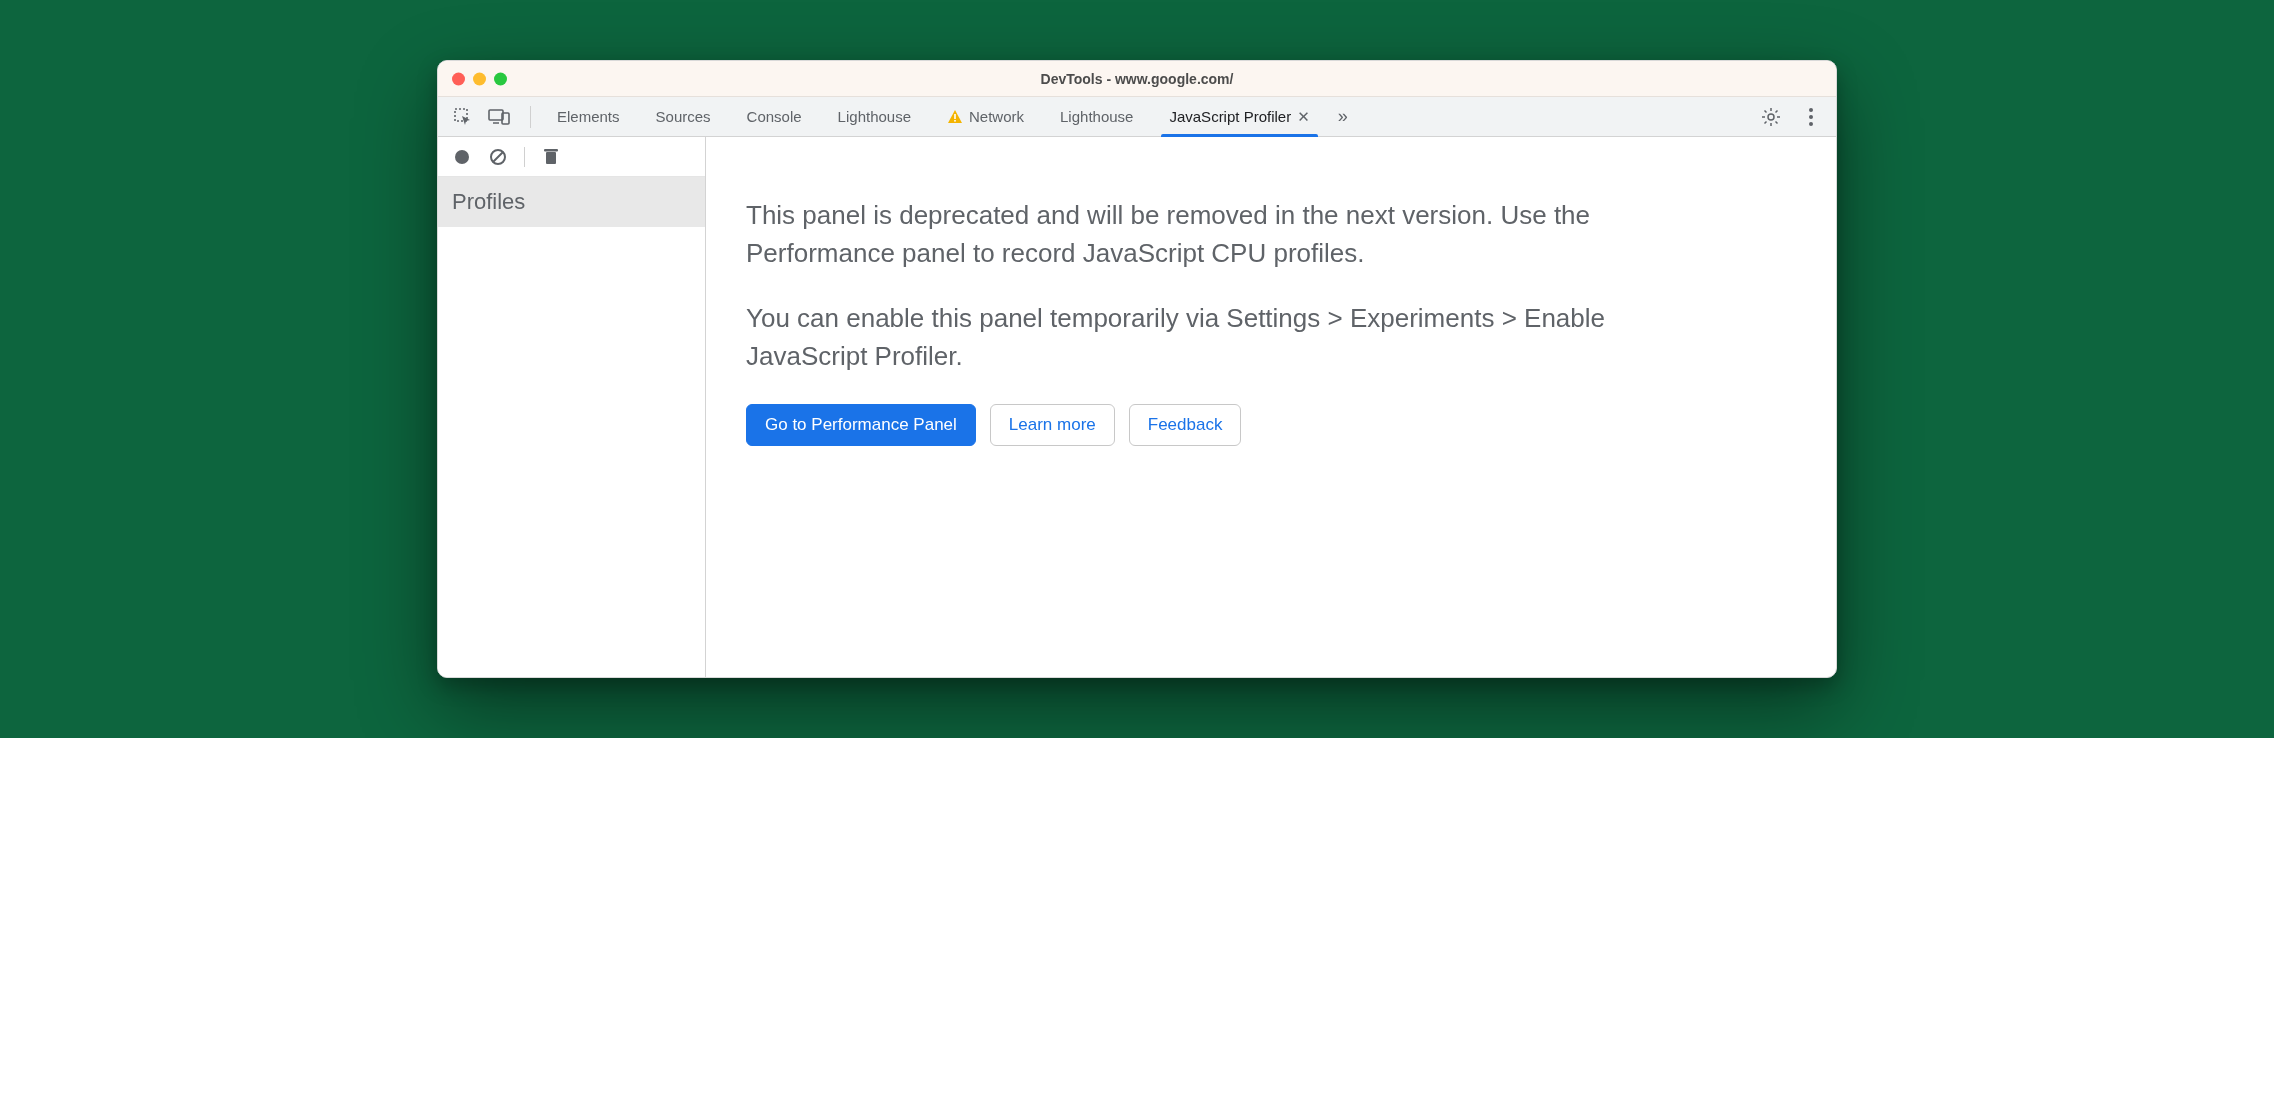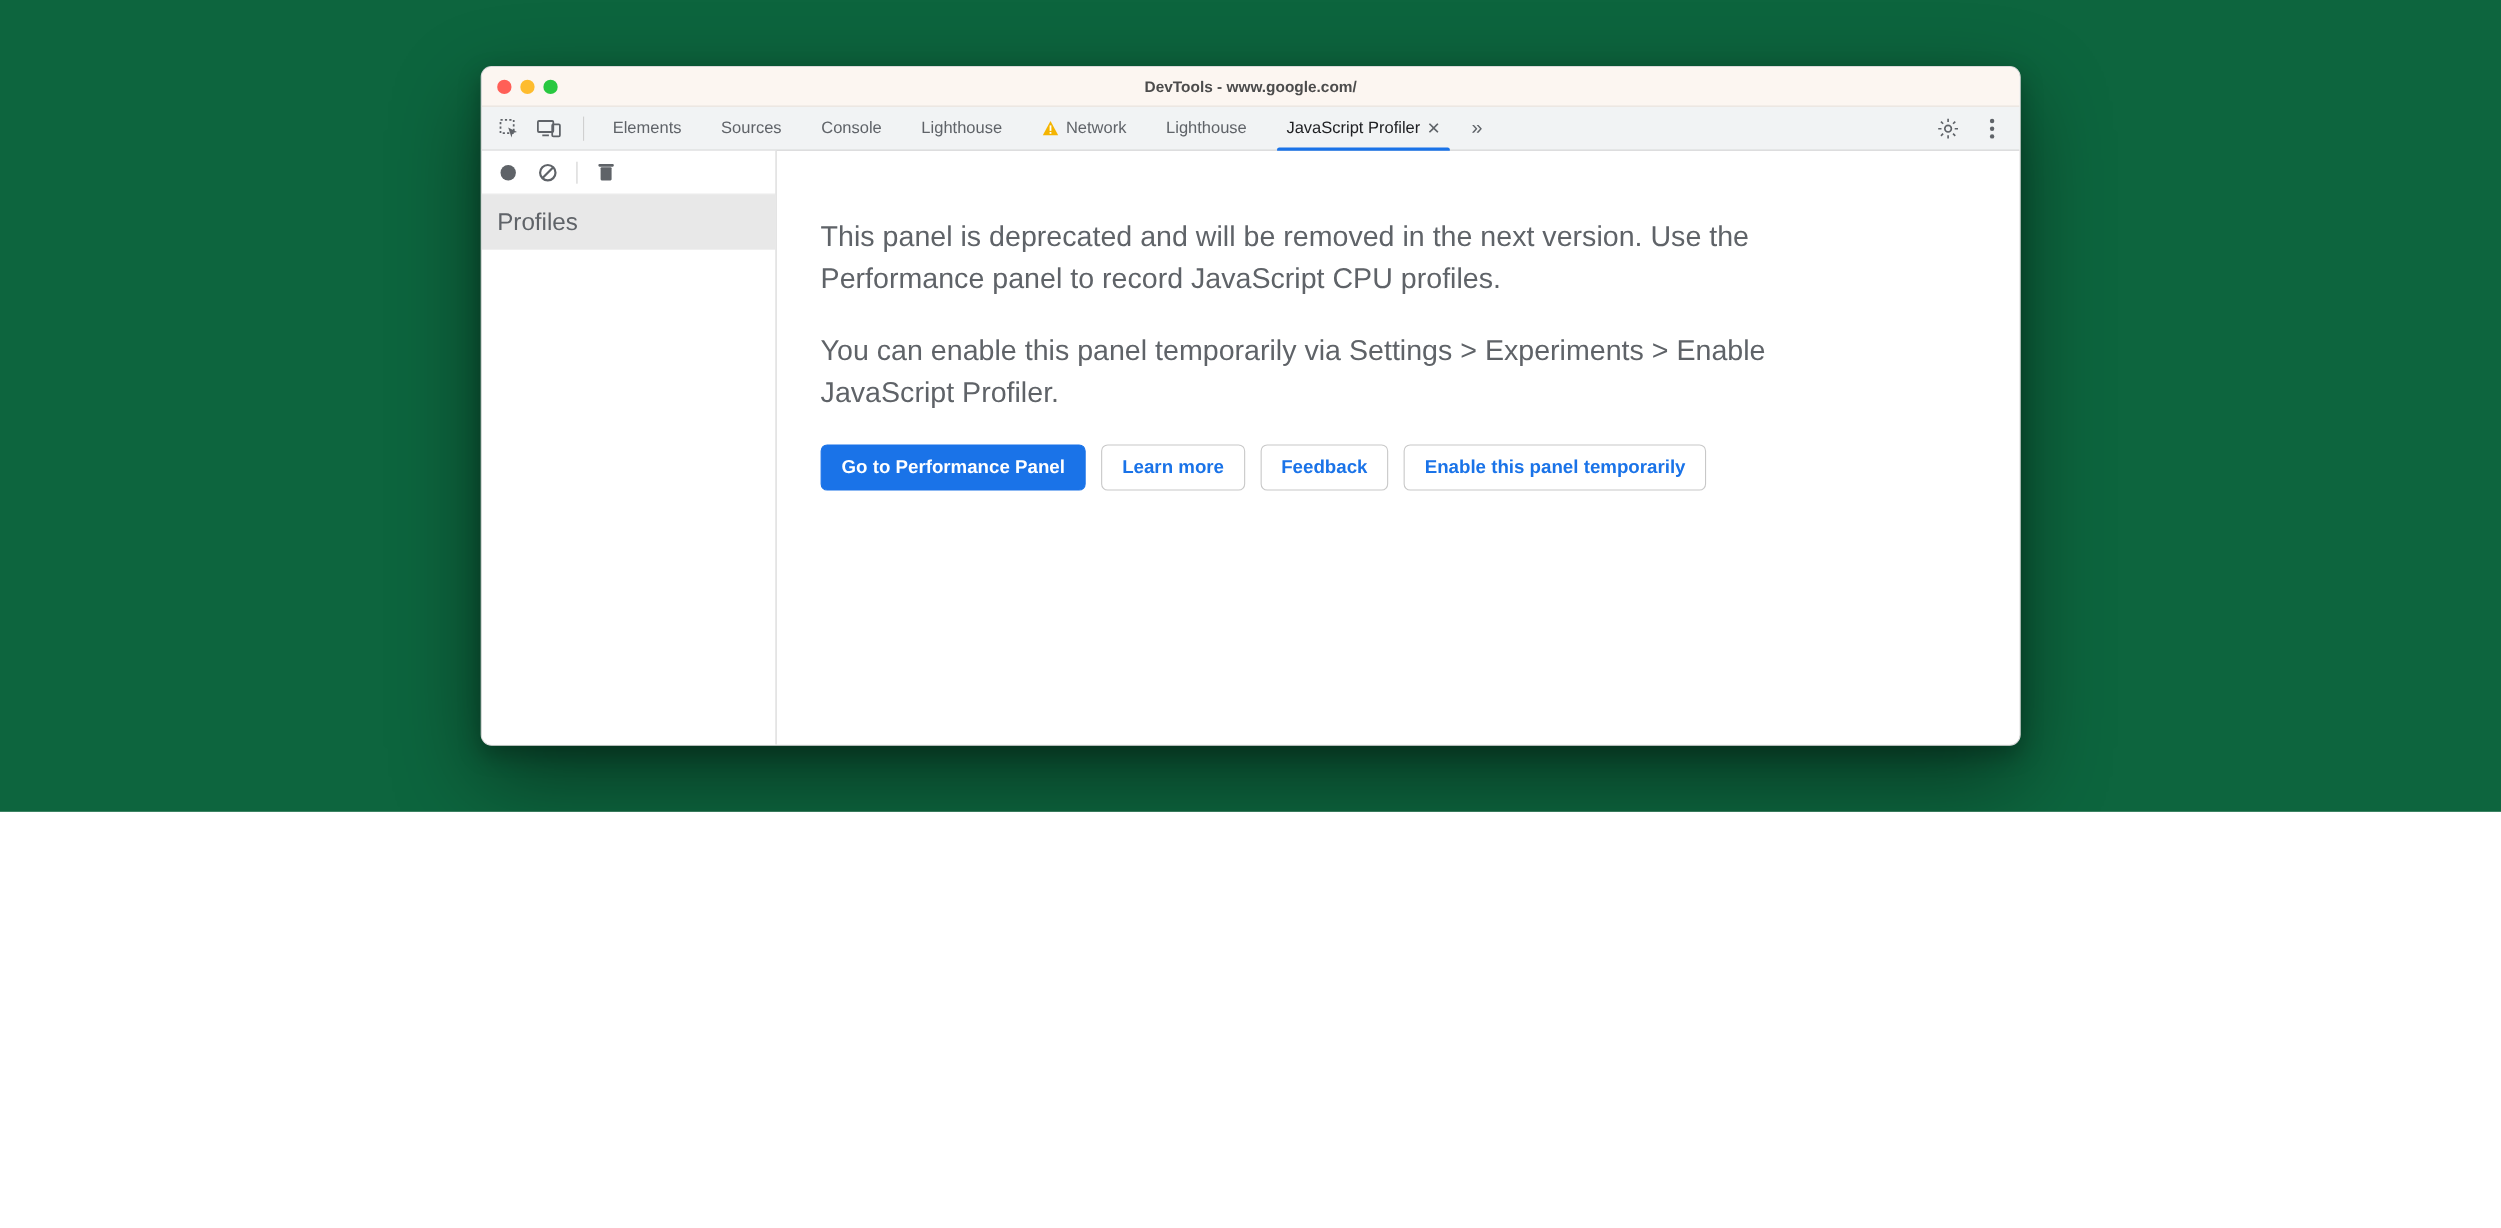--- a/index.html
+++ b/index.html
@@ -151,21 +151,21 @@
   .buttons {
     display: flex; gap: 14px; margin-top: 10px;
   }
   .btn {
     font-size: 17px;
     padding: 10px 18px;
     border-radius: 6px;
     border: 1px solid #c8c8c8;
     background: #fff;
     color: #1a73e8;
-    font-weight: 700;
+    font-weight: 400;
     cursor: default;
   }
   .btn.primary {
     background: #1a73e8;
     border-color: #1a73e8;
     color: #fff;
   }
   svg { display:block; }
 </style>
 </head>
@@ -284,20 +284,17 @@
       <div class="buttons">
         <div class="btn primary">
           <span>Go to Performance Panel</span>
         </div>
         <div class="btn">
           <span>Learn more</span>
         </div>
         <div class="btn">
           <span>Feedback</span>
         </div>
-        <div class="btn">
-          <span>Enable this panel temporarily</span>
-        </div>
       </div>
     </div>
   </div>
 
 </div>
 
 </body></html>

